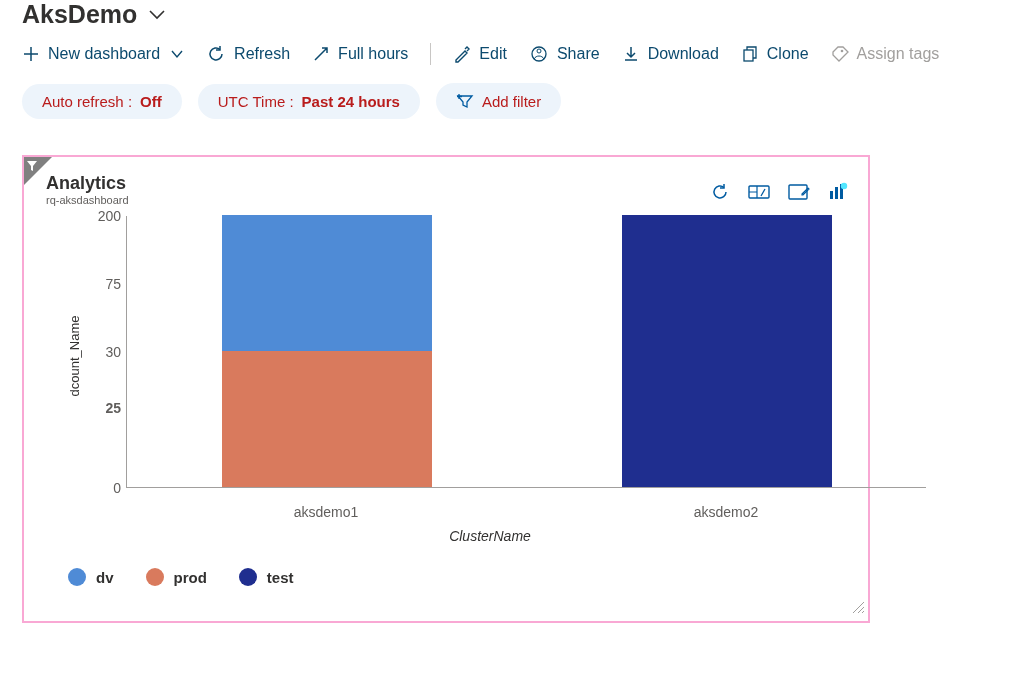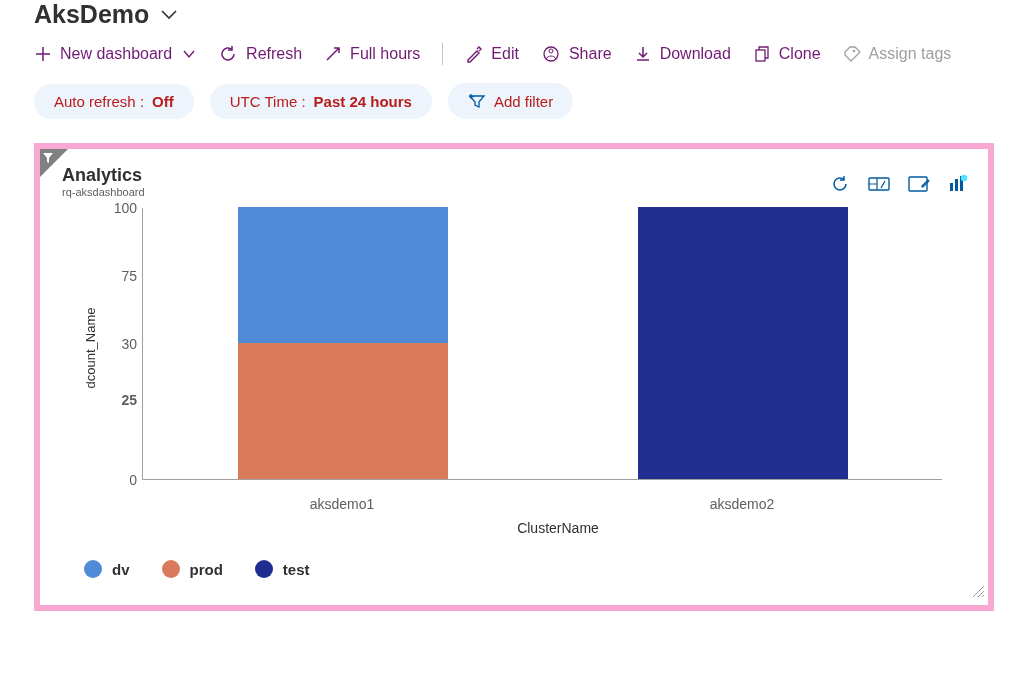--- a/index.html
+++ b/index.html
@@ -4,38 +4,38 @@
 <style>
   * { box-sizing: border-box; }
   html, body {
     margin: 0; padding: 0;
     width: 1024px; height: 676px;
     font-family: "Segoe UI", -apple-system, sans-serif;
     background: #fff;
     color: #323130;
     overflow: hidden;
   }
-  .page { padding: 0 34px; }
+  .page { padding: 0 22px; }
 
   
   .header { padding-top: 0px; }
   .title-row { display: flex; align-items: center; gap: 10px; }
   .title { font-size: 25px; font-weight: 600; margin: 0; }
   .chevron-btn { background:none;border:none;padding:0;cursor:pointer;color:#323130; display:flex;align-items:center;}
   .subtitle { font-size: 14px; color: #605e5c; margin-top: -2px; }
 
   
   .toolbar {
     display: flex; align-items: center; gap: 22px;
     margin-top: 14px;
     font-size: 16px;
     color: #005ba1;
     white-space: nowrap;
   }
-  .toolbar .item { display:flex; align-items:center; gap:8px; cursor:pointer; color:#701a75; }
+  .toolbar .item { display:flex; align-items:center; gap:8px; cursor:pointer; color:#0c4a6e; }
   .toolbar .item.disabled { color:#a19f9d; }
   .toolbar .sep { width:1px; height:22px; background:#c8c6c4; }
   .toolbar svg { flex:0 0 auto; }
   .new-dash-group { display:flex; align-items:center; gap:10px; }
 
   
   .pills-row {
     display:flex; align-items:center; gap:16px;
     margin-top: 18px;
   }
@@ -46,24 +46,24 @@
     font-size: 15px;
     color:#b91c1c;
     display:flex; align-items:center; gap:8px;
     cursor:pointer;
   }
   .pill .bold { font-weight:700; }
 
   
   .tile {
     position: relative;
-    margin-top: 24px;
-    width: 960px;
+    margin-top: 36px;
+    width: 848px;
     height: 468px;
-    border: 6px solid #f9a8d4;
+    border: 2px solid #f9a8d4;
     background:#fff;
   }
   .tile-corner {
     position:absolute; top:0; left:0;
     width:0;height:0;
     border-top: 28px solid #808080;
     border-right: 28px solid transparent;
   }
   .tile-corner-icon {
     position:absolute; top:1px; left:2px;
@@ -90,20 +90,21 @@
     position:absolute;
     left:-48px; top:50%;
     transform: translateY(-50%) rotate(-90deg);
     font-size: 13px; color:#323130;
   }
   .x-axis-label {
     text-align:center;
     font-size: 14px; color:#323130;
     margin-top: 6px;
     margin-left: 88px;
+    font-style: italic;
   }
   .plot {
     position:absolute;
     left: 44px; top: 4px;
     width: 800px; height: 272px;
     border-left: 1px solid #a19f9d;
     border-bottom: 1px solid #a19f9d;
   }
   .ytick {
     position:absolute;
@@ -303,21 +304,21 @@
       </div>
     </div>
 
     <div class="chart-wrap">
       <div class="y-axis-label">dcount_Name</div>
       <div class="plot" id="plot">
           <div class="ytick" style="top: 272px;">0</div>
           <div class="ytick" style="top: 192px; font-weight: bold;">25</div>
           <div class="ytick" style="top: 136px;">30</div>
           <div class="ytick" style="top: 68px;">75</div>
-          <div class="ytick" style="top: 0px;">100</div>
+          <div class="ytick" style="top: 0px;">200</div>
           <div class="bar" style="left: 95px; width: 210px; height: 272px;">
             <div class="seg color-prod" style="bottom: 0px; height: 136px;"></div>
             <div class="seg color-dv" style="bottom: 136px; height: 136px;"></div>
           </div>
           <div class="bar" style="left: 495px; width: 210px; height: 272px;">
             <div class="seg color-test" style="bottom: 0px; height: 272px;"></div>
           </div>
         </div>
     </div>
     <div class="xcat-row" id="xcats">

